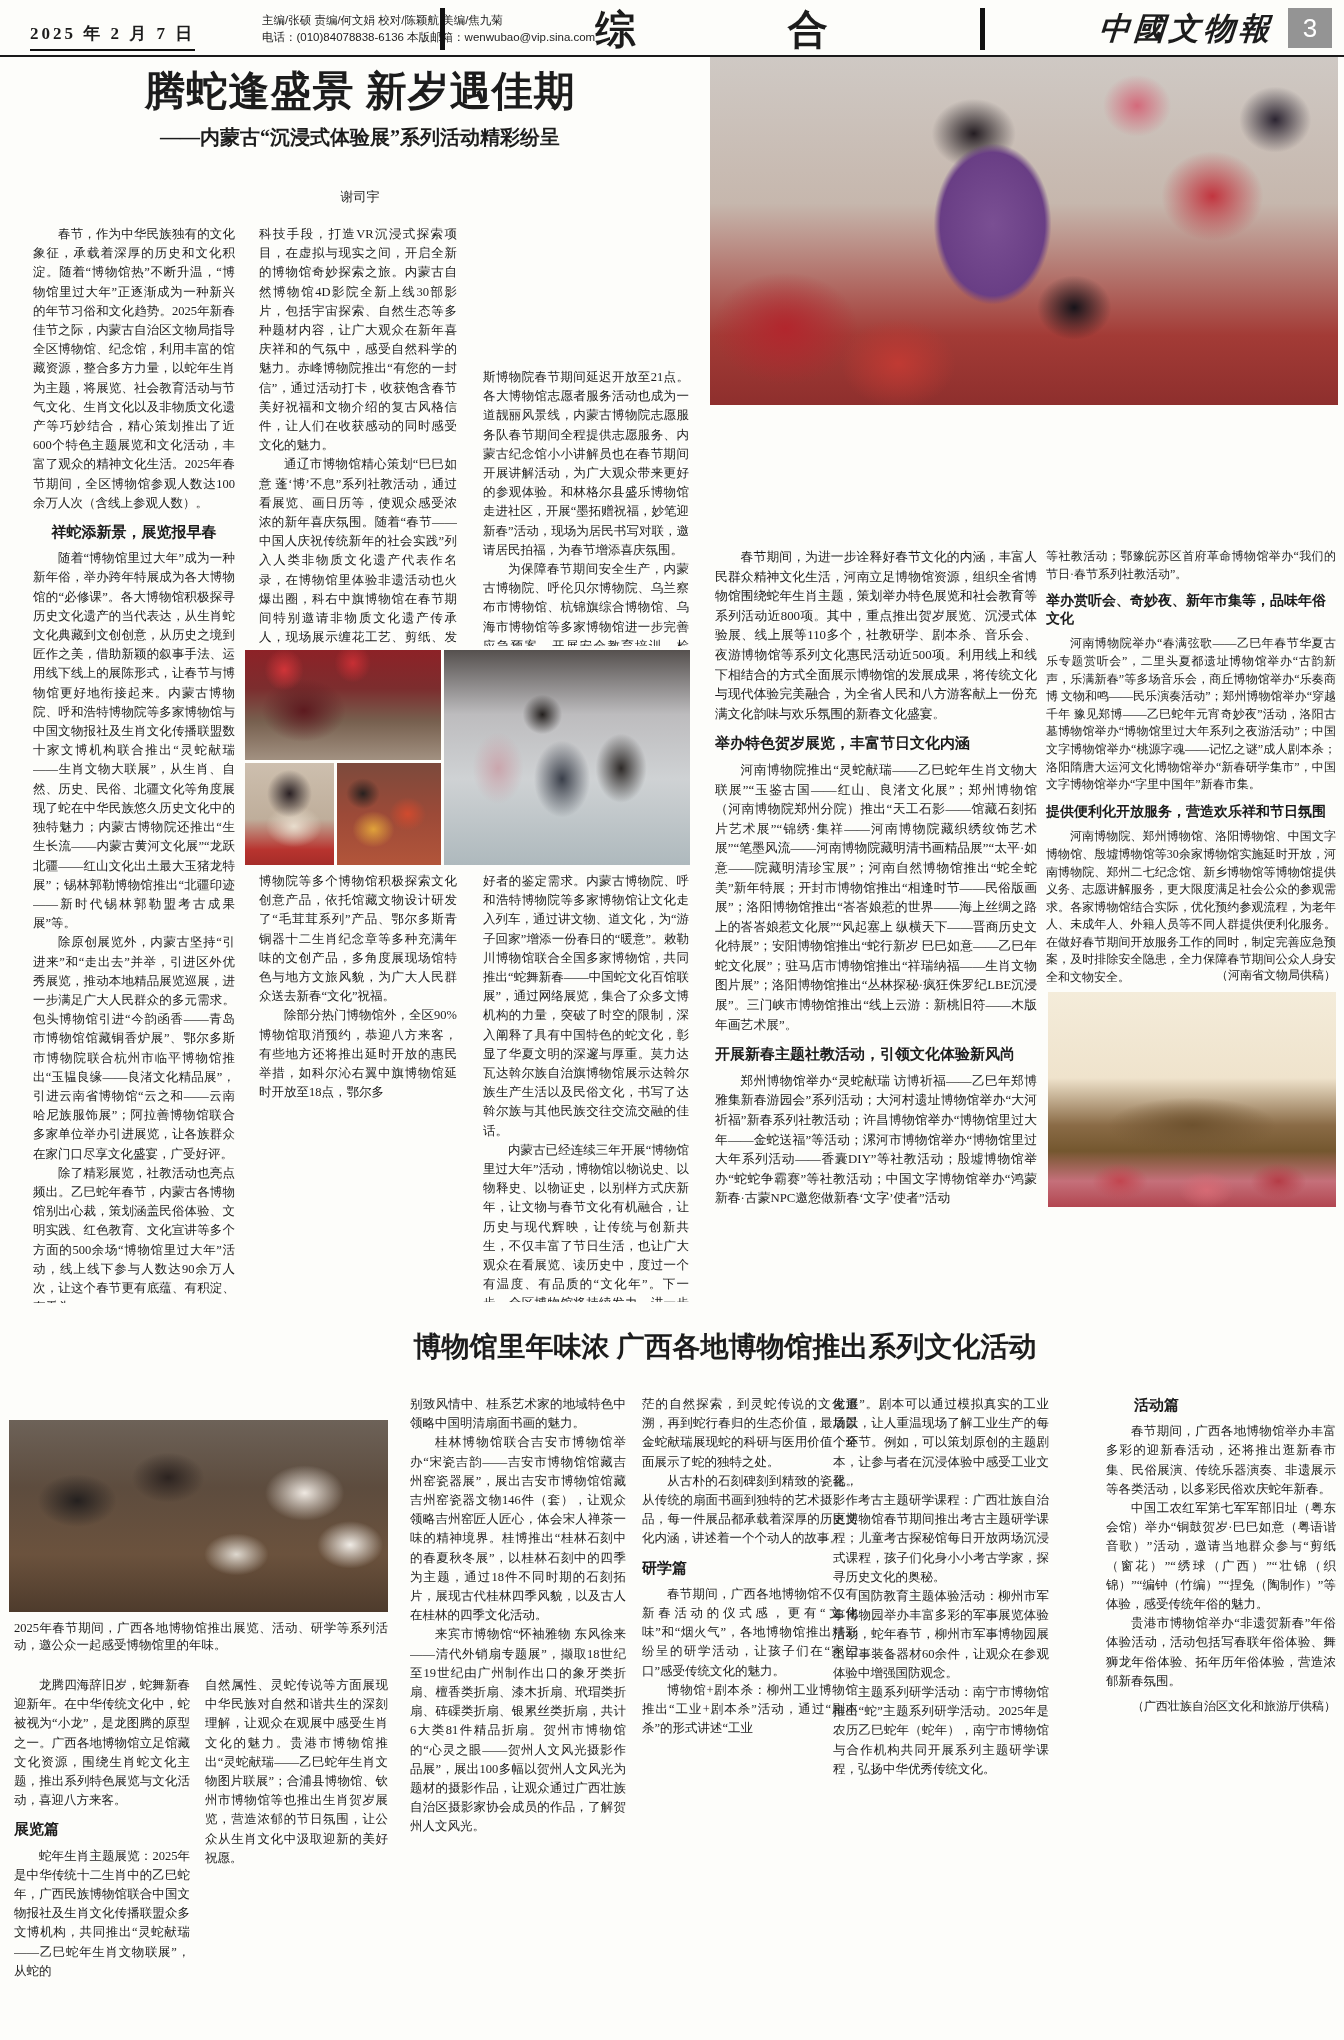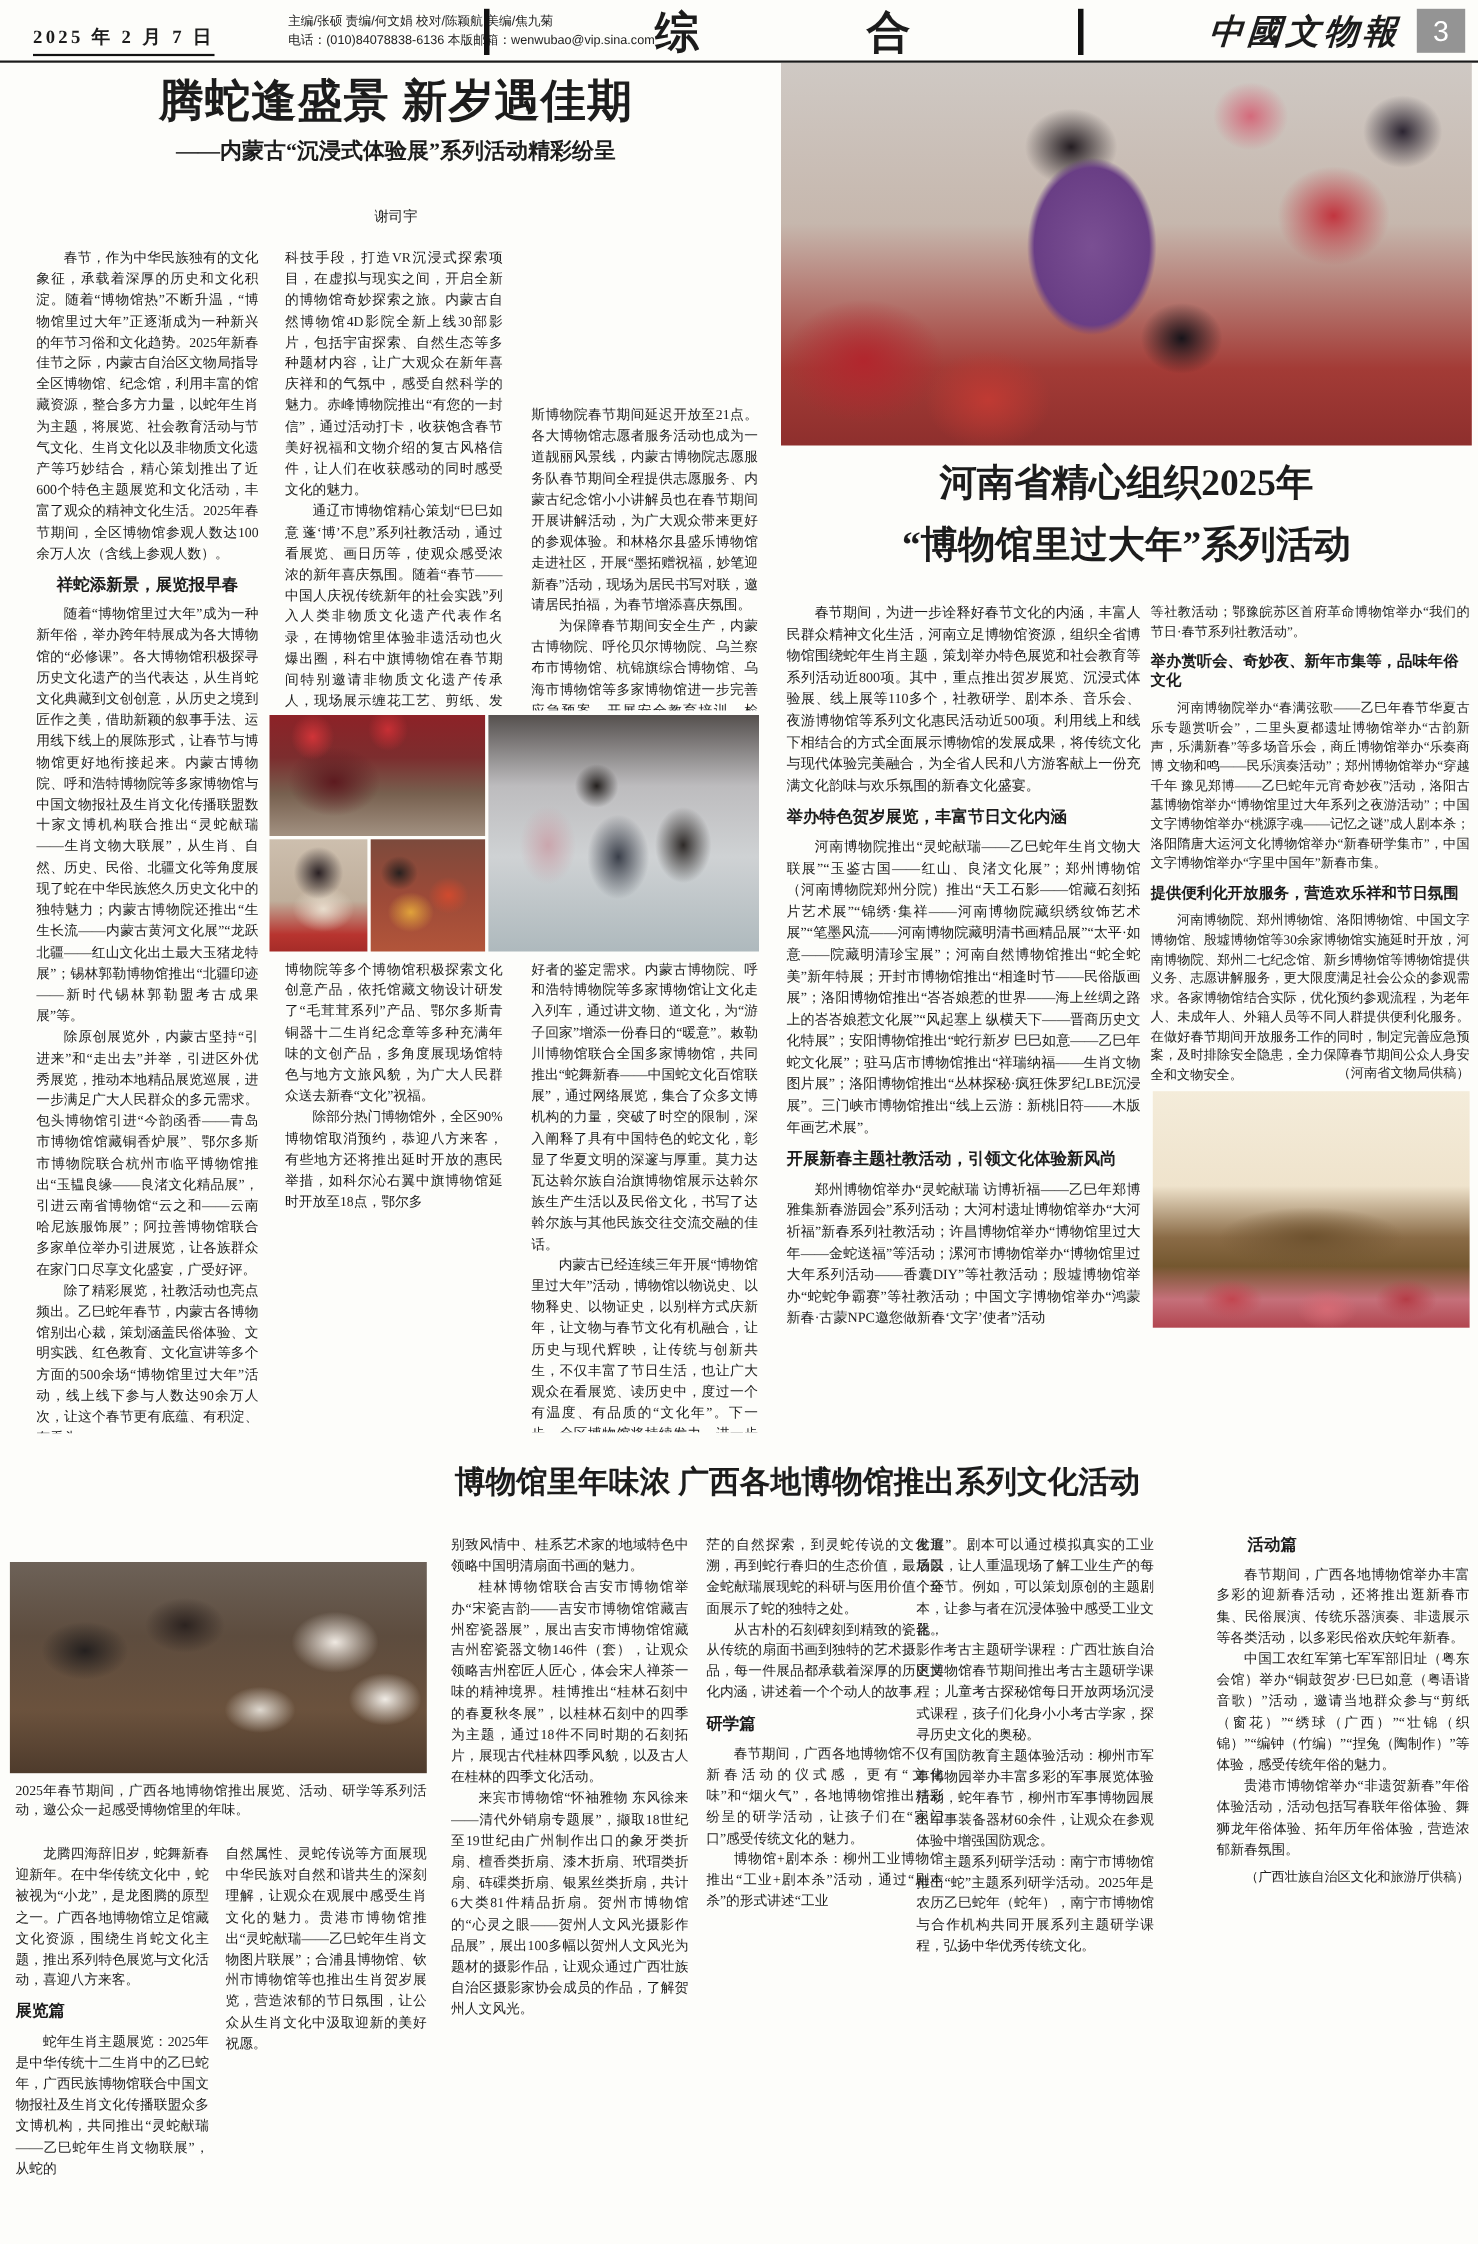--- a/index.html
+++ b/index.html
@@ -129,24 +129,20 @@
     <p>内蒙古已经连续三年开展“博物馆里过大年”活动，博物馆以物说史、以物释史、以物证史，以别样方式庆新年，让文物与春节文化有机融合，让历史与现代辉映，让传统与创新共生，不仅丰富了节日生活，也让广大观众在看展览、读历史中，度过一个有温度、有品质的“文化年”。下一步，全区博物馆将持续发力，进一步强化教育研究，提升公共服务效能，在传承中华优秀传统文化、弘扬革命文化、发展社会主义先进文化上下功夫，努力让博物馆成为保护和传承人类文明的精神殿堂。</p>
   </div>
 
   <div class="photo ph-stage" style="left:245px;top:650px;width:196px;height:110px;"></div>
   <div class="photo ph-girl" style="left:245px;top:763px;width:89px;height:102px;"></div>
   <div class="photo ph-lion" style="left:337px;top:763px;width:104px;height:102px;"></div>
   <div class="photo ph-visit" style="left:444px;top:650px;width:246px;height:215px;"></div>
 
   <div class="photo ph-top" style="left:710px;top:57px;width:628px;height:348px;"></div>
 
-  <div class="a2-h">
-    <div>河南省精心组织2025年</div>
-    <div>“博物馆里过大年”系列活动</div>
-  </div>
 
   <div class="col" style="left:715px;top:548px;width:322px;height:755px;font-size:12.8px;line-height:19.6px;">
     <p>春节期间，为进一步诠释好春节文化的内涵，丰富人民群众精神文化生活，河南立足博物馆资源，组织全省博物馆围绕蛇年生肖主题，策划举办特色展览和社会教育等系列活动近800项。其中，重点推出贺岁展览、沉浸式体验展、线上展等110多个，社教研学、剧本杀、音乐会、夜游博物馆等系列文化惠民活动近500项。利用线上和线下相结合的方式全面展示博物馆的发展成果，将传统文化与现代体验完美融合，为全省人民和八方游客献上一份充满文化韵味与欢乐氛围的新春文化盛宴。</p>
     <h4 style="text-align:left;">举办特色贺岁展览，丰富节日文化内涵</h4>
     <p>河南博物院推出“灵蛇献瑞——乙巳蛇年生肖文物大联展”“玉鉴古国——红山、良渚文化展”；郑州博物馆（河南博物院郑州分院）推出“天工石影——馆藏石刻拓片艺术展”“锦绣·集祥——河南博物院藏织绣纹饰艺术展”“笔墨风流——河南博物院藏明清书画精品展”“太平·如意——院藏明清珍宝展”；河南自然博物馆推出“蛇全蛇美”新年特展；开封市博物馆推出“相逢时节——民俗版画展”；洛阳博物馆推出“峇峇娘惹的世界——海上丝绸之路上的峇峇娘惹文化展”“风起塞上 纵横天下——晋商历史文化特展”；安阳博物馆推出“蛇行新岁 巳巳如意——乙巳年蛇文化展”；驻马店市博物馆推出“祥瑞纳福——生肖文物图片展”；洛阳博物馆推出“丛林探秘·疯狂侏罗纪LBE沉浸展”。三门峡市博物馆推出“线上云游：新桃旧符——木版年画艺术展”。</p>
     <h4 style="text-align:left;">开展新春主题社教活动，引领文化体验新风尚</h4>
     <p>郑州博物馆举办“灵蛇献瑞 访博祈福——乙巳年郑博雅集新春游园会”系列活动；大河村遗址博物馆举办“大河祈福”新春系列社教活动；许昌博物馆举办“博物馆里过大年——金蛇送福”等活动；漯河市博物馆举办“博物馆里过大年系列活动——香囊DIY”等社教活动；殷墟博物馆举办“蛇蛇争霸赛”等社教活动；中国文字博物馆举办“鸿蒙新春·古蒙NPC邀您做新春‘文字’使者”活动</p>
   </div>
 
   <div class="col" style="left:1046px;top:548px;width:290px;height:438px;font-size:12px;line-height:17.6px;">

